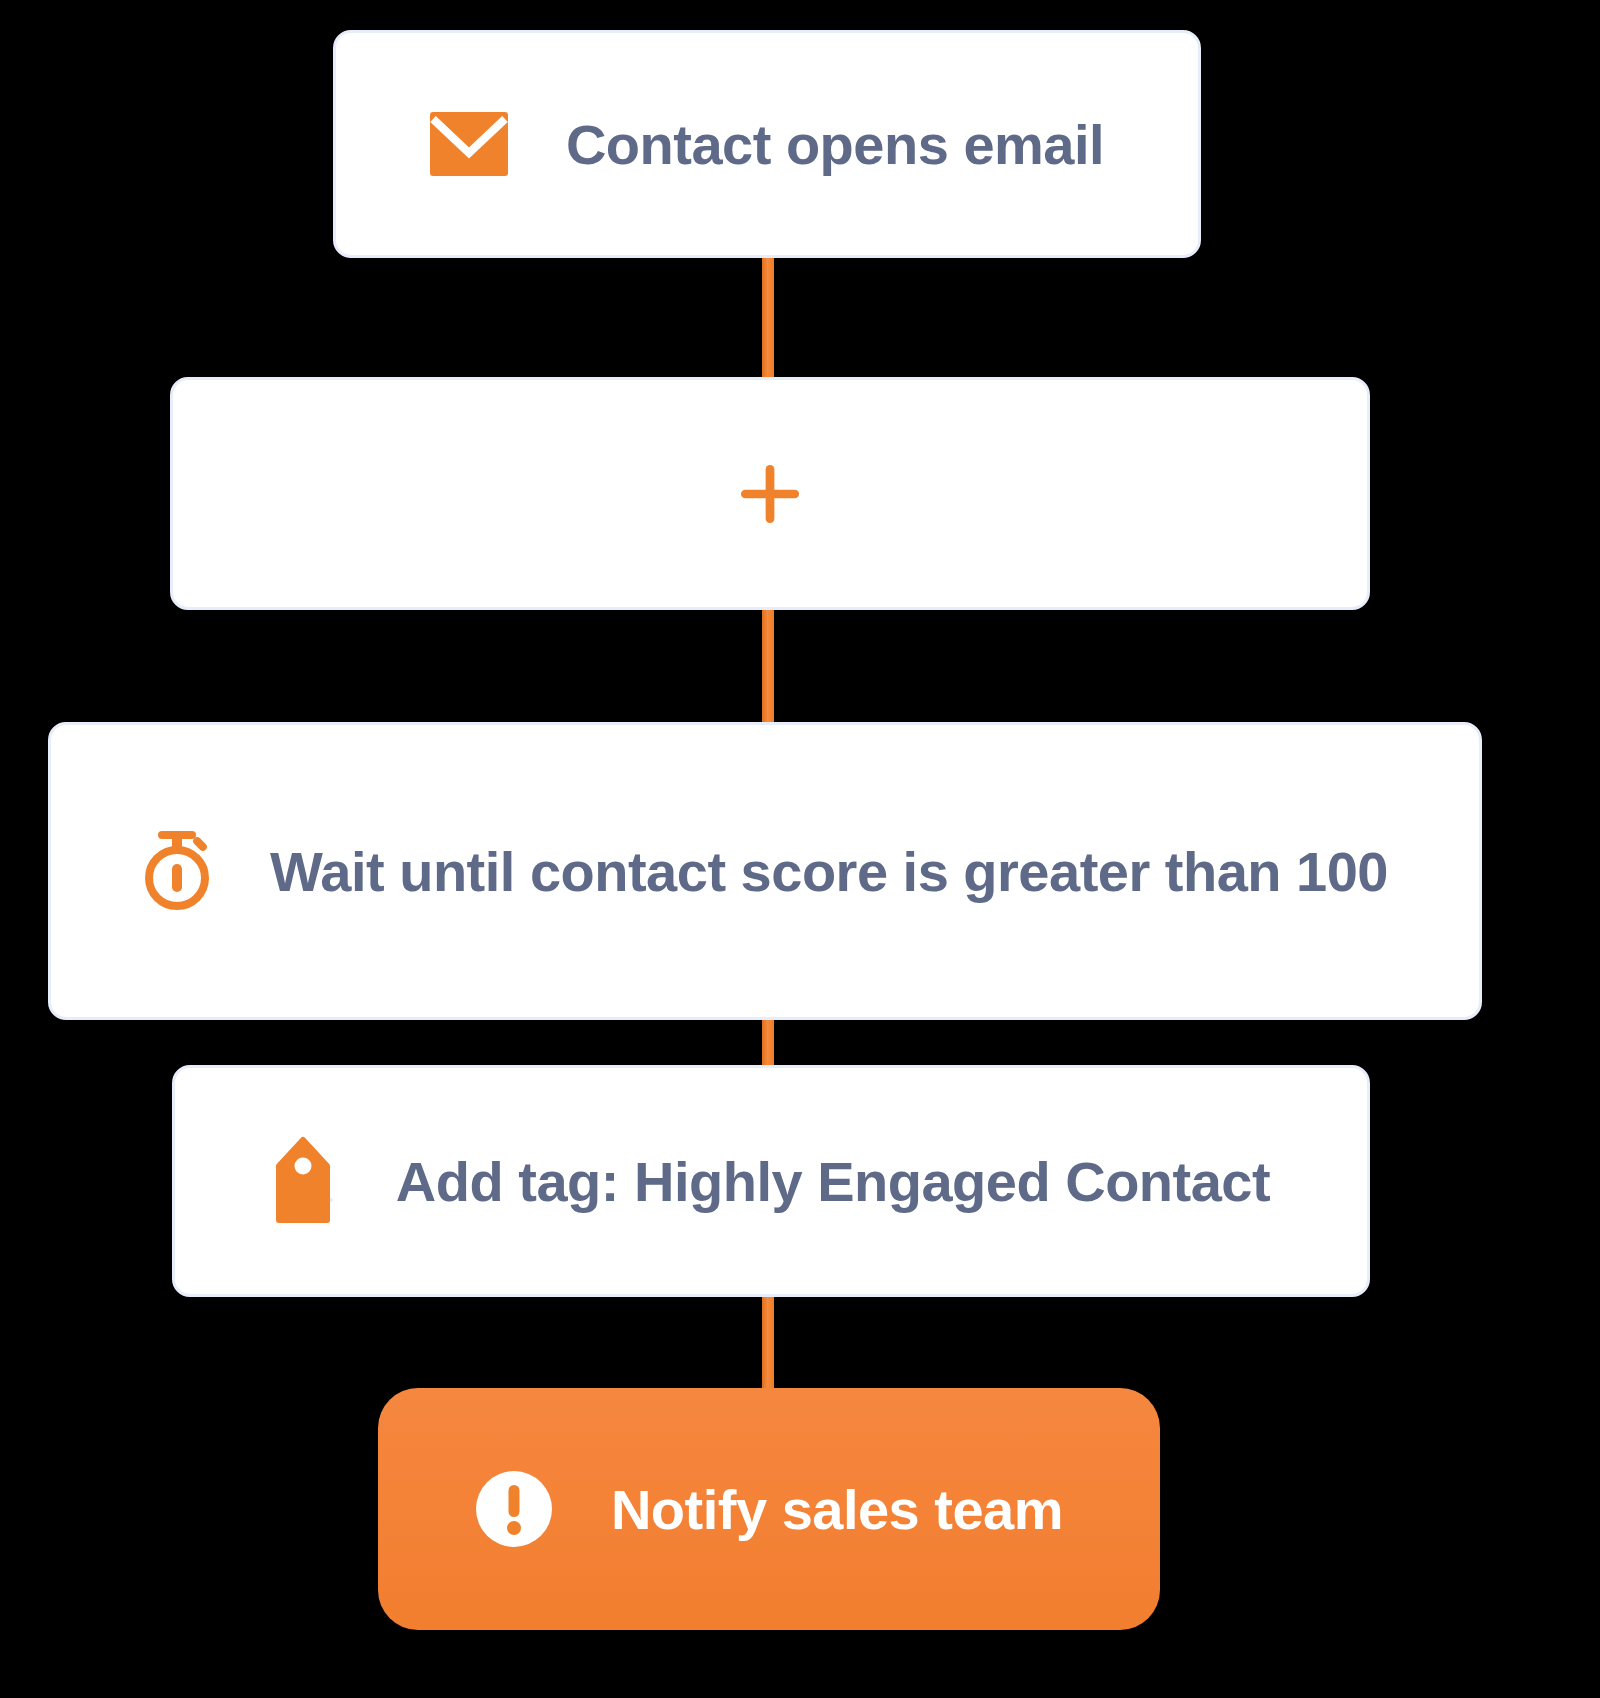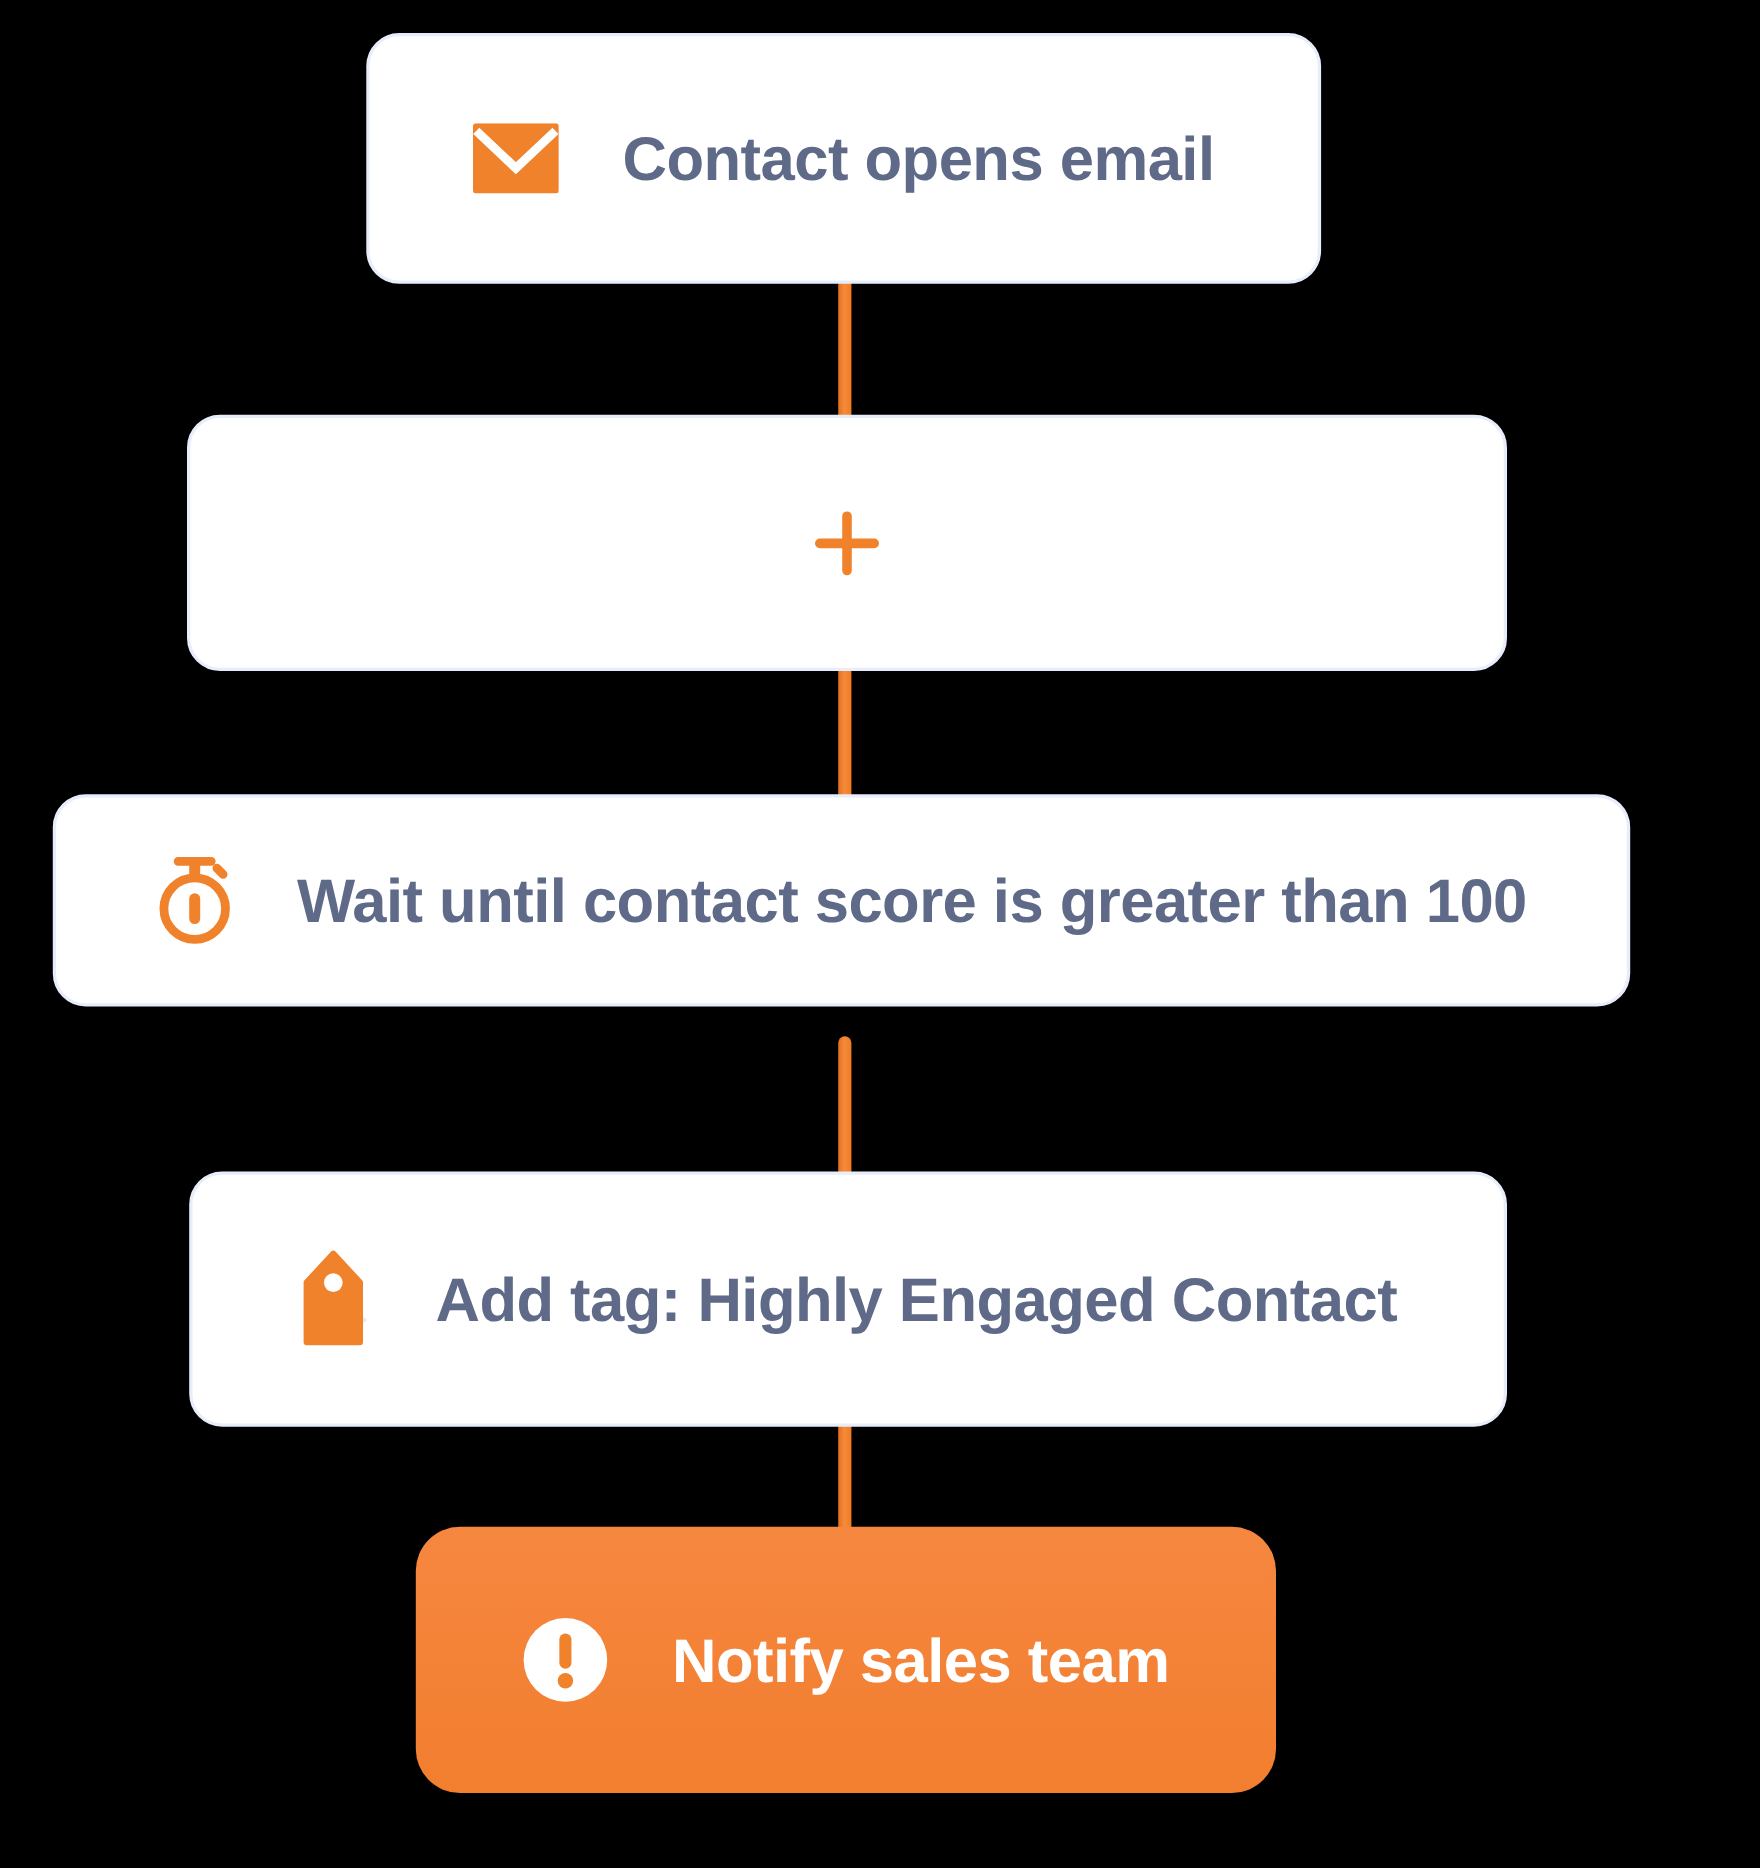--- a/index.html
+++ b/index.html
@@ -22,35 +22,35 @@
   .c3{top:942px;height:136px}
   .c4{top:1287px;height:113px}
 
   
   .node{
     position:relative;
     display:flex;align-items:center;justify-content:center;
     gap:58px;
     background:#ffffff;
     border:3px solid #e7edfb;
-    border-radius:30px;
+    border-radius:18px;
     box-sizing:border-box;
   }
   .node::before{
     content:"";
     position:absolute;z-index:-1;
     top:-14px;left:-26px;right:-26px;bottom:-48px;
     border-radius:44px;
     background:linear-gradient(180deg,#4468ec 0%, #2f59e4 40%, #2148ce 75%, #1b3cb4 100%);
     border:4px solid #0b1a70;
     box-shadow:-10px 12px 0 #1e3fb8;
   }
   .n1{position:absolute;left:333px;top:30px;width:868px;height:228px}
   .n2{position:absolute;left:170px;top:377px;width:1200px;height:233px}
-  .n3{position:absolute;left:48px;top:722px;width:1434px;height:193px}
+  .n3{position:absolute;left:48px;top:722px;width:1434px;height:298px}
   .n4{position:absolute;left:172px;top:1065px;width:1198px;height:232px}
   .n5{
     position:absolute;left:378px;top:1388px;width:782px;height:242px;
     background:linear-gradient(180deg,#f6873f 0%, #f27e2f 100%);
     border:none;
     border-radius:40px;
   }
   .n5::before{bottom:-52px;border-radius:52px}
 
   .node-label{

